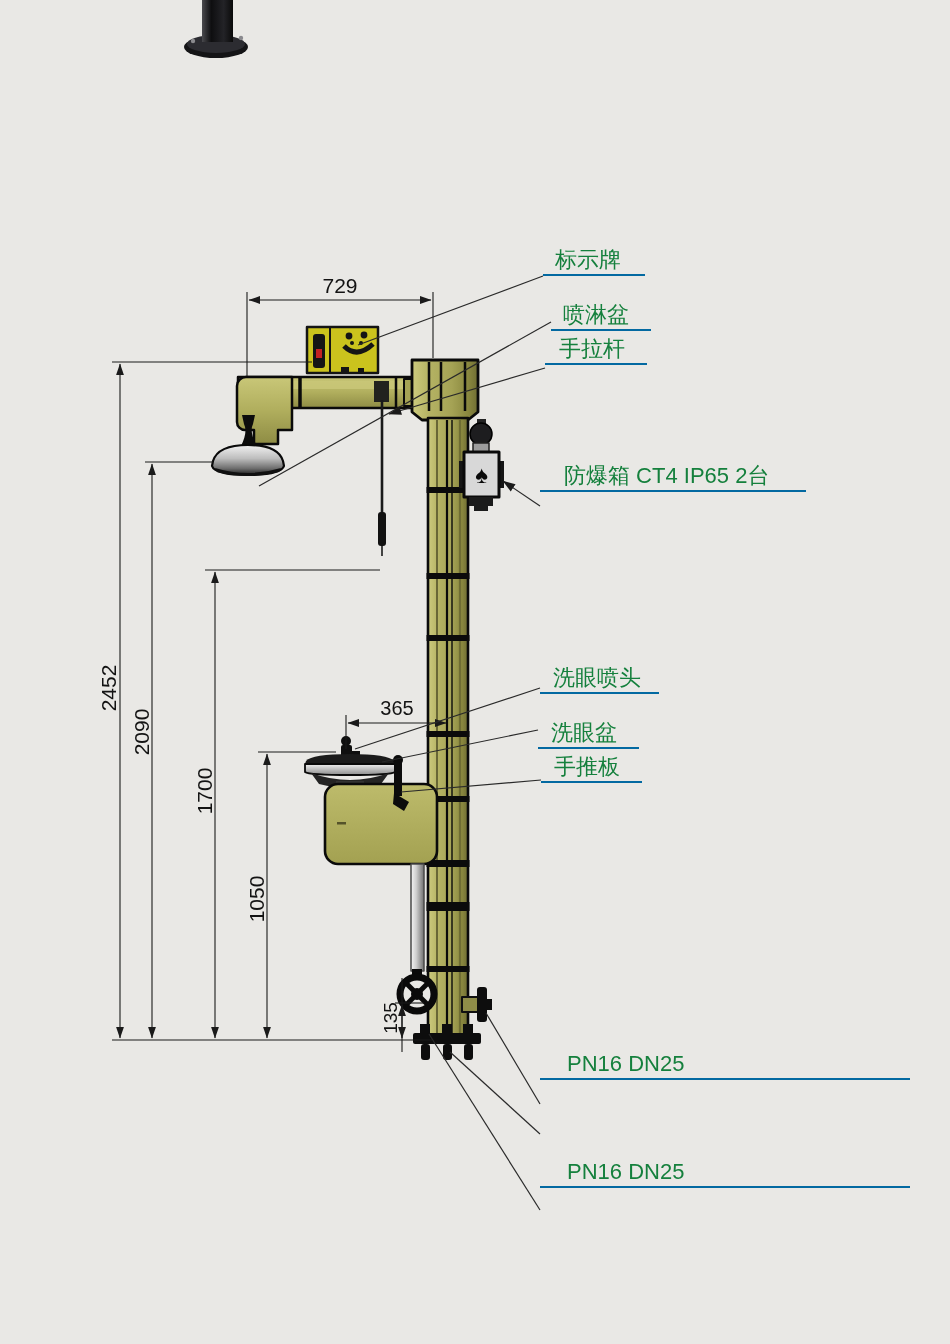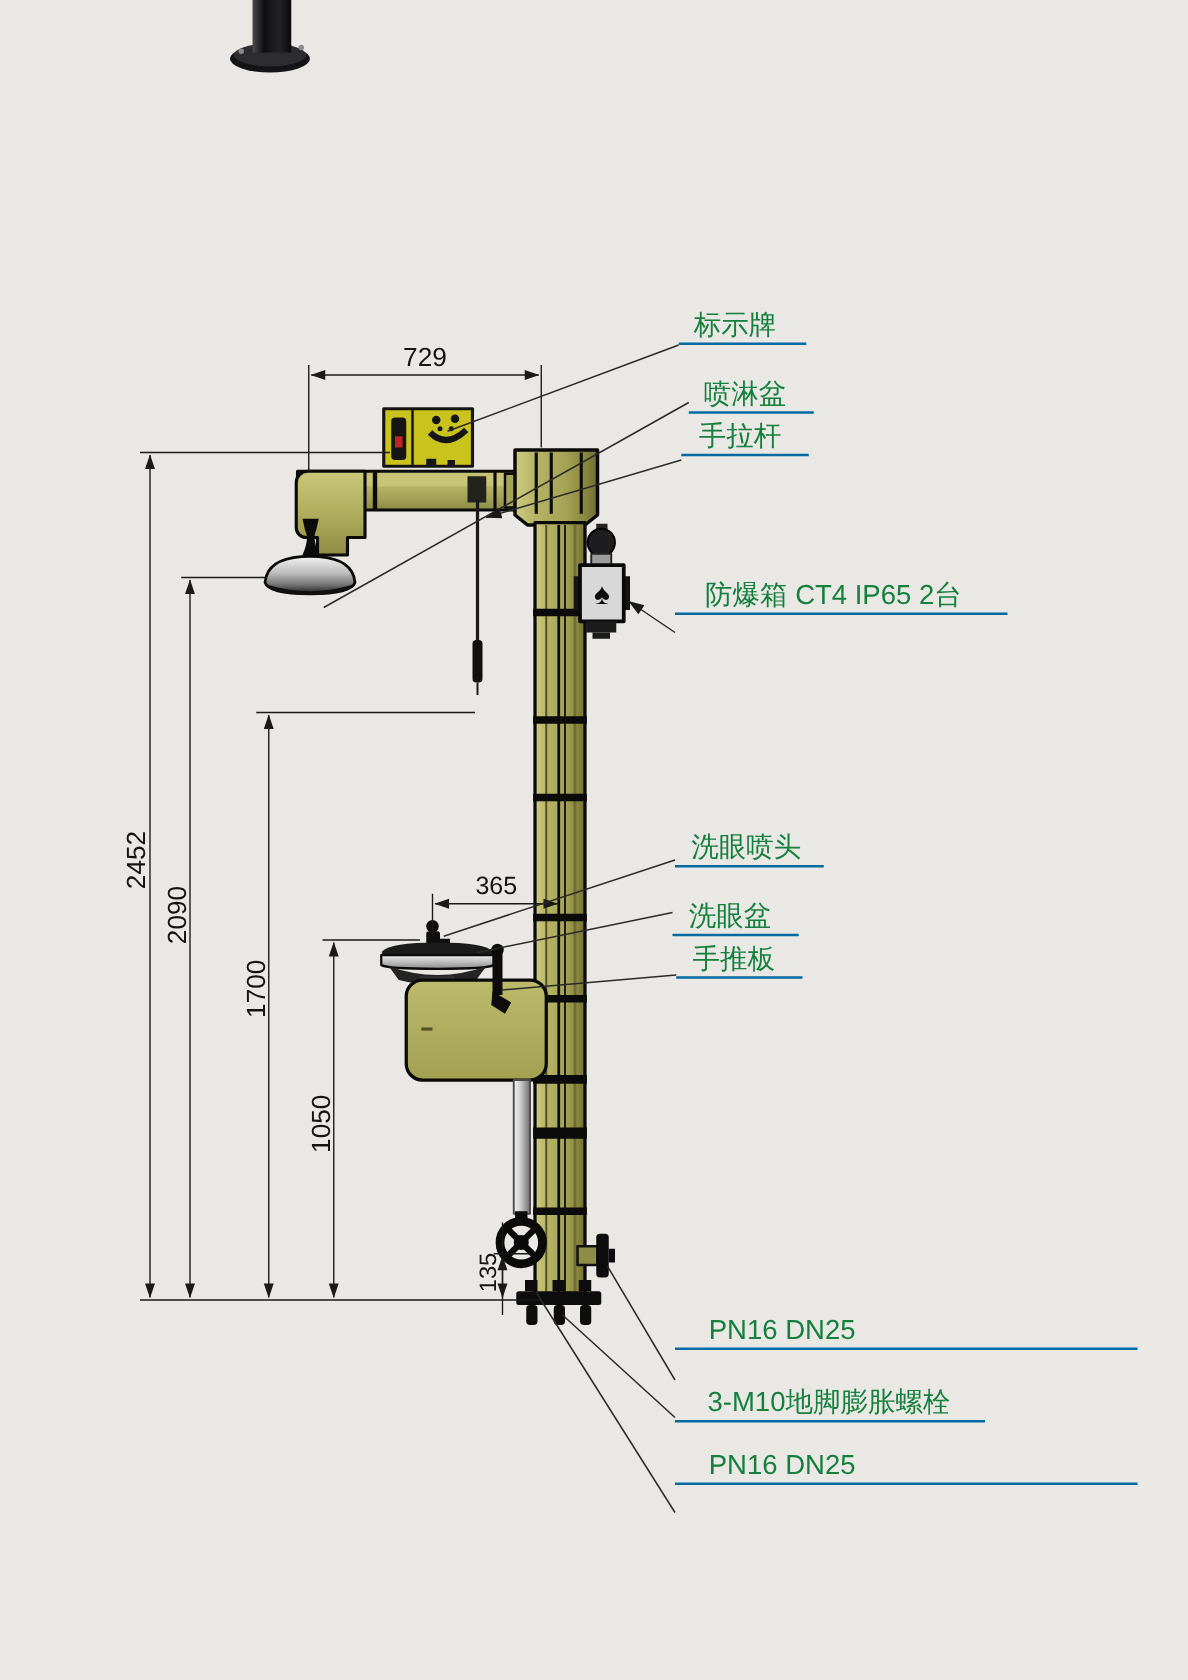--- a/index.html
+++ b/index.html
@@ -264,19 +264,18 @@
 <div class="callout" style="left:540px;top:623px;width:106px;padding-left:13px;margin-top:42px;">洗眼喷头</div>
 
 <div class="callout" style="left:538px;top:720px;width:88px;padding-left:13px;">洗眼盆</div>
 
 <div class="callout" style="left:541px;top:754px;width:88px;padding-left:13px;">手推板</div>
 
 <div class="callout" style="left:540px;top:1051px;width:343px;padding-left:27px;">
   <span class="ln">PN16 DN25</span>
 </div>
 
-<div class="callout" style="left:540px;top:1109px;width:222px;padding-left:26px;">3-M10地脚膨胀螺栓</div>
 
 <div class="callout" style="left:540px;top:1159px;width:343px;padding-left:27px;">
   <span class="ln">PN16 DN25</span>
 </div>
 
 </div>
 
 </body></html>

